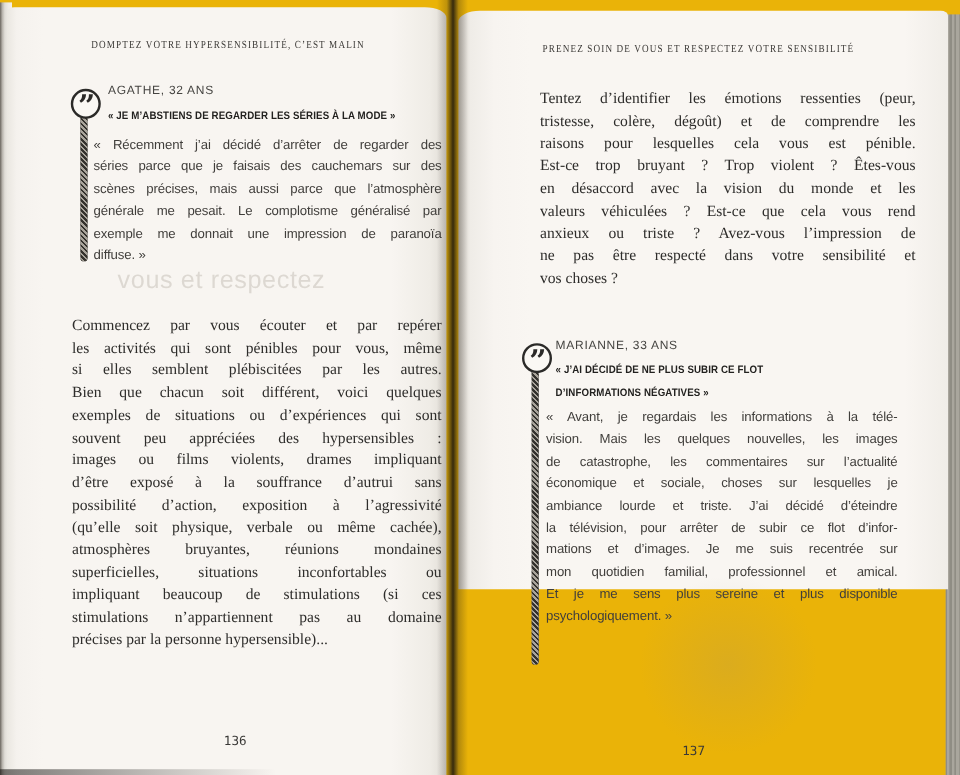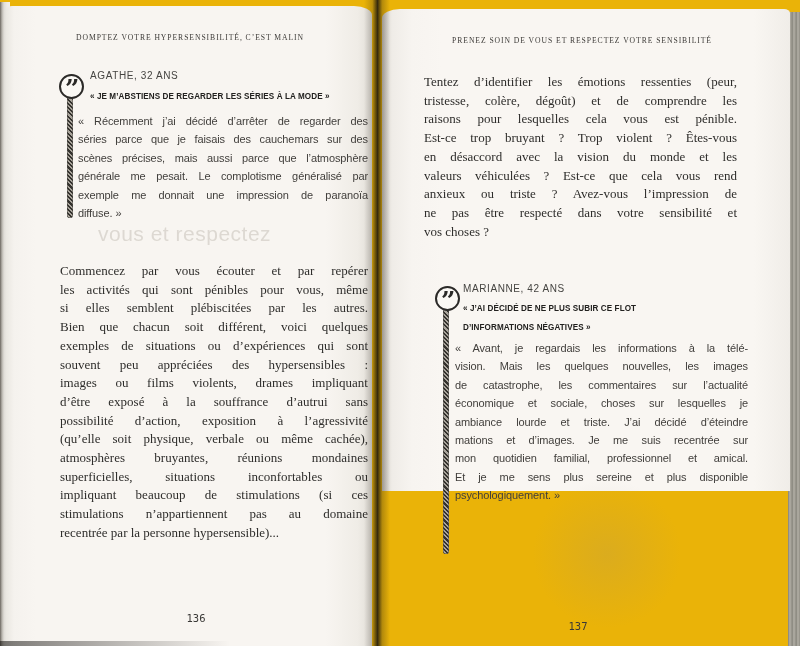--- a/index.html
+++ b/index.html
@@ -100,58 +100,59 @@
         <div>exemples de situations ou d’expériences qui sont</div>
         <div>souvent peu appréciées des hypersensibles :</div>
         <div>images ou films violents, drames impliquant</div>
         <div>d’être exposé à la souffrance d’autrui sans</div>
         <div>possibilité d’action, exposition à l’agressivité</div>
         <div>(qu’elle soit physique, verbale ou même cachée),</div>
         <div>atmosphères bruyantes, réunions mondaines</div>
         <div>superficielles, situations inconfortables ou</div>
         <div>impliquant beaucoup de stimulations (si ces</div>
         <div>stimulations n’appartiennent pas au domaine</div>
-        <div>recentrée par la personne hypersensible)...</div>
+        <div>précises par la personne hypersensible)...</div>
       </div>
 
     <div class="folio" style="left:40px;top:606px;width:300px;">136</div>
   </div>
 
   <div class="page page-right">
     <div class="rhead" style="top:26px;left:40px;width:320px;">PRENEZ SOIN DE VOUS ET RESPECTEZ VOTRE SENSIBILITÉ</div>
 
-    <div class="lines just body-serif" style="left:42px;top:64px;width:313px;font-family:Liberation Serif, serif;">
+    <div class="lines just body-serif" style="left:68px;top:64px;width:313px;font-family:Liberation Serif, serif;">
         <div>Tentez d’identifier les émotions ressenties (peur,</div>
         <div>tristesse, colère, dégoût) et de comprendre les</div>
         <div>raisons pour lesquelles cela vous est pénible.</div>
         <div>Est-ce trop bruyant ? Trop violent ? Êtes-vous</div>
         <div>en désaccord avec la vision du monde et les</div>
         <div>valeurs véhiculées ? Est-ce que cela vous rend</div>
         <div>anxieux ou triste ? Avez-vous l’impression de</div>
         <div>ne pas être respecté dans votre sensibilité et</div>
         <div>vos choses ?</div>
       </div>
 
     <div class="qcircle" style="left:53px;top:277px;">
       <span class="qmark">”</span>
     </div>
     <div class="tline" style="left:61px;top:299px;height:246px;"></div>
 
-    <div class="tname" style="left:81px;top:274px;">MARIANNE, 42 ANS</div>
+    <div class="tname" style="left:81px;top:274px;">MARIANNE, 33 ANS</div>
     <div class="ttitle lines" style="left:81px;top:290px;">
         <div>« J’AI DÉCIDÉ DE NE PLUS SUBIR CE FLOT</div>
         <div>D’INFORMATIONS NÉGATIVES »</div>
       </div>
 
     <div class="lines just quote-sans" style="left:73px;top:330px;width:293px;">
         <div>« Avant, je regardais les informations à la télé-</div>
         <div>vision. Mais les quelques nouvelles, les images</div>
         <div>de catastrophe, les commentaires sur l’actualité</div>
         <div>économique et sociale, choses sur lesquelles je</div>
         <div>ambiance lourde et triste. J’ai décidé d’éteindre</div>
+        <div>la télévision, pour arrêter de subir ce flot d’infor-</div>
         <div>mations et d’images. Je me suis recentrée sur</div>
         <div>mon quotidien familial, professionnel et amical.</div>
         <div>Et je me sens plus sereine et plus disponible</div>
         <div>psychologiquement. »</div>
       </div>
 
     <div class="ghost-blob" style="left:150px;top:470px;width:150px;height:150px;"></div>
 
     <div class="folio" style="left:46px;top:611px;width:300px;">137</div>
   </div>

